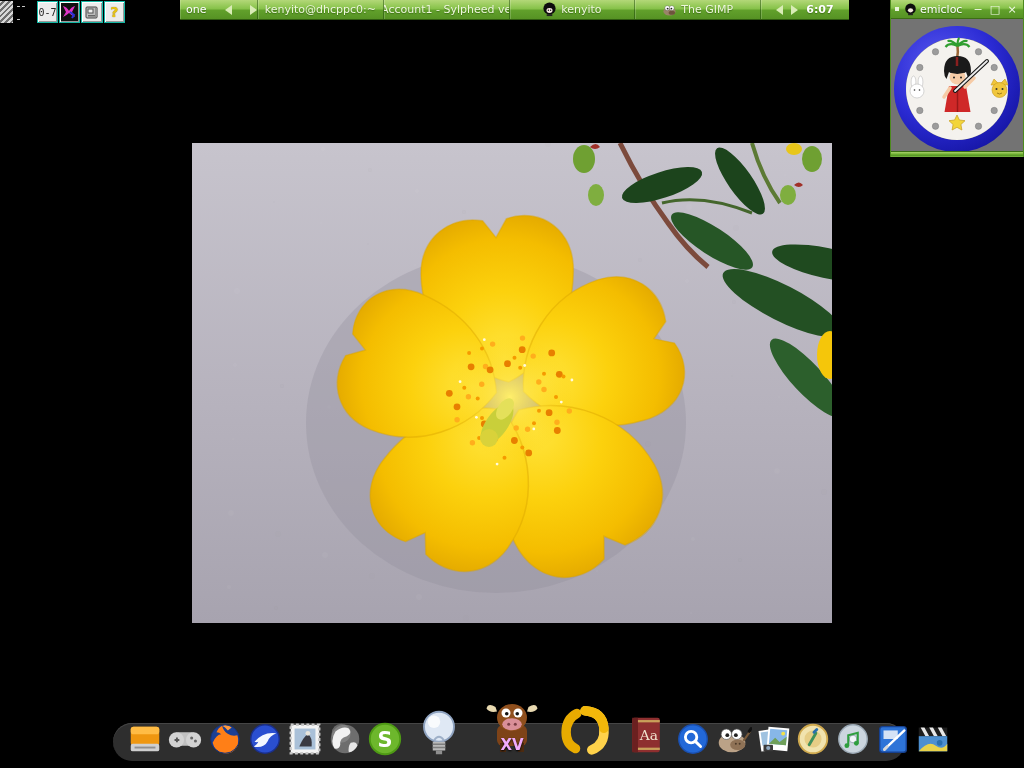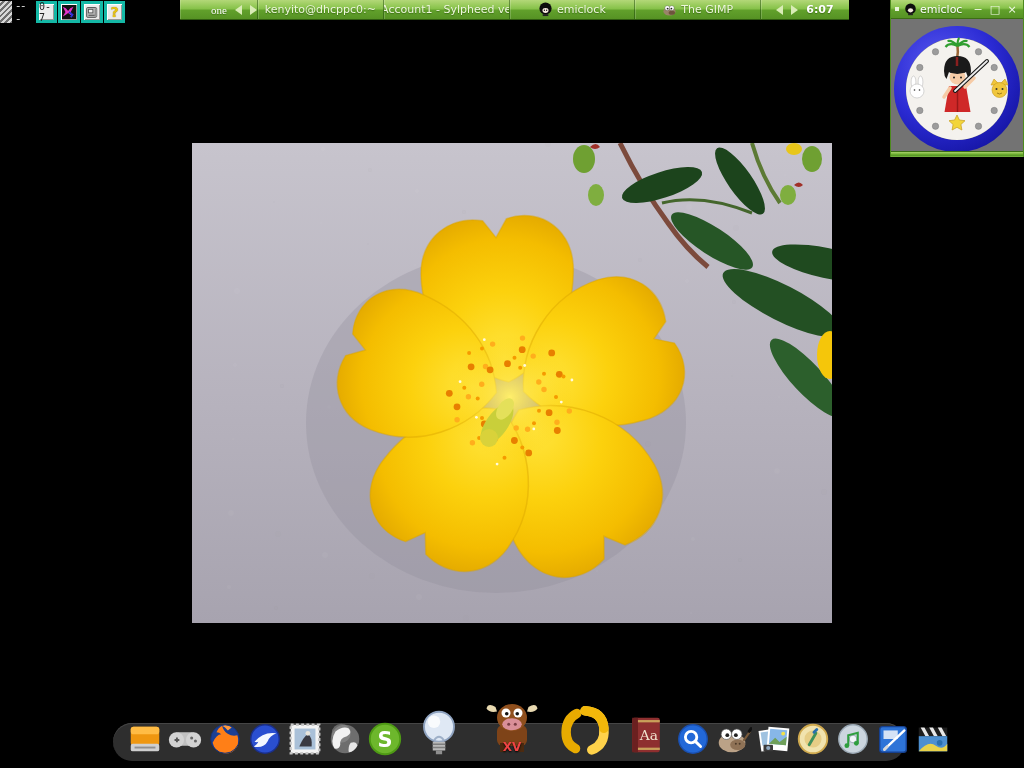--- a/index.html
+++ b/index.html
@@ -6,35 +6,35 @@
   html,body { width:1024px; height:768px; background:#000; overflow:hidden;
               font-family:"DejaVu Sans", sans-serif; }
 
   
   .mini-toolbar { position:absolute; left:0; top:0; height:24px; width:126px;
     display:flex; align-items:center; background:#000; }
   .grip { width:13px; height:22px; margin:1px 2px 1px 0;
     background:repeating-linear-gradient(135deg,#d8d8d8 0 2px,#6f6f6f 2px 4px); }
   .mini-label { color:#e8e8e8; font-size:11px; letter-spacing:1px; padding:0 6px 0 2px; }
   .mini-btn { width:22px; height:22px; margin-right:1px; background:#ececec;
-    border:3px solid #14b8a6; box-shadow:inset 1px 1px 0 #fff, inset -1px -1px 0 #9a9a9a;
+    border:1px solid #14b8a6; box-shadow:inset 1px 1px 0 #fff, inset -1px -1px 0 #9a9a9a;
     display:flex; align-items:center; justify-content:center; font-size:11px; }
   .mini-btn.dark { background:#101010; }
   .glyph-07 { color:#222; font-size:10px; font-family:"DejaVu Sans Mono",monospace; }
   .glyph-q { color:#e8c410; font-weight:bold; font-size:14px; text-shadow:0 0 1px #806000; }
 
   
   .taskbar { position:absolute; left:180px; top:0; width:669px; height:20px;
     display:flex; align-items:stretch;
     background:linear-gradient(#b3d878 0%, #87c24a 45%, #61a02b 55%, #569224 100%);
     border-bottom:1px solid #2f5c10; }
   .tb-seg { display:flex; align-items:center; justify-content:center; gap:4px;
     border-right:1px solid rgba(20,60,5,.45); box-shadow:inset 1px 0 0 rgba(255,255,255,.18);
     font-size:11px; color:#eef7dd; white-space:nowrap; overflow:hidden; }
-  .tb-workspace { width:78px; justify-content:flex-end; padding-left:6px; gap:8px;font-family:Liberation Serif, serif; }
+  .tb-workspace { width:78px; justify-content:space-between; padding-left:6px; gap:8px; }
   .tb-task { flex:1 1 0;align-items:center; }
   .tb-right { width:88px; border-right:none; gap:8px; }
   .tb-text { text-shadow:0 1px 1px rgba(30,70,0,.5); }
   .ws-name { color:#ffffff; }
   .tb-clock { color:#ffffff;font-weight:bold; }
   .arr { width:0; height:0; border-style:solid; display:inline-block; }
   .arr-left  { border-width:5px 7px 5px 0; border-color:transparent #d9ecb6 transparent transparent; }
   .arr-right { border-width:5px 0 5px 7px; border-color:transparent transparent transparent #d9ecb6; }
   .mini-ico { width:15px; height:15px; flex:0 0 auto; }
 
@@ -57,21 +57,21 @@
   .photo { position:absolute; left:192px; top:143px; width:640px; height:480px; }
 
   
   .dock-shelf { position:absolute; left:113px; top:723px; width:792px; height:38px;
     border-radius:19px; background:#2e2e2e; box-shadow:inset 0 1px 0 #454545; }
   .dock-row { position:absolute; left:126px; top:695px; height:63px;
     display:flex; align-items:flex-end; gap:2px; }
   .dock-item { position:relative; flex:0 0 auto; }
   .dock-item svg { display:block; }
   .xv-label { position:absolute; left:0; right:0; bottom:4px; text-align:center;
-    color:#ef4444; font-size:12px; font-weight:bold; text-shadow:0 1px 2px #000; }
+    color:#f0abfc; font-size:15px; font-weight:bold; text-shadow:0 1px 2px #000; }
 </style>
 </head>
 <body>
 
 <div class="mini-toolbar">
   <div class="grip"></div>
   <div class="mini-label">---</div>
   <div class="mini-btn">
     <span class="glyph-07">0-7</span>
   </div>
@@ -107,21 +107,21 @@
     <span class="tb-text">Account1 - Sylpheed ve</span>
   </div>
   <div class="tb-seg tb-task">
     <svg class="mini-ico" viewBox="0 0 16 16">
       <circle cx="8" cy="7" r="6.5" fill="#0d0d0d"></circle>
       <ellipse cx="8" cy="9" rx="3.2" ry="2.6" fill="#f5e9df"></ellipse>
       <circle cx="6.8" cy="8.8" r="0.7" fill="#111"></circle>
       <circle cx="9.2" cy="8.8" r="0.7" fill="#111"></circle>
       <rect x="5" y="13" width="6" height="2" fill="#222"></rect>
     </svg>
-    <span class="tb-text">emiclock</span>
+    <span class="tb-text">kenyito</span>
   </div>
   <div class="tb-seg tb-task">
     <svg class="mini-ico" viewBox="0 0 16 16">
       <ellipse cx="8" cy="10" rx="6.5" ry="4.5" fill="#9a8468"></ellipse>
       <circle cx="5.6" cy="6.5" r="2.6" fill="#fff" stroke="#555" stroke-width=".4"></circle>
       <circle cx="10.4" cy="6.5" r="2.6" fill="#fff" stroke="#555" stroke-width=".4"></circle>
       <circle cx="6" cy="7" r="1" fill="#222"></circle>
       <circle cx="10" cy="7" r="1" fill="#222"></circle>
       <ellipse cx="10.5" cy="11.5" rx="3.4" ry="2.2" fill="#6e543c"></ellipse>
     </svg>

